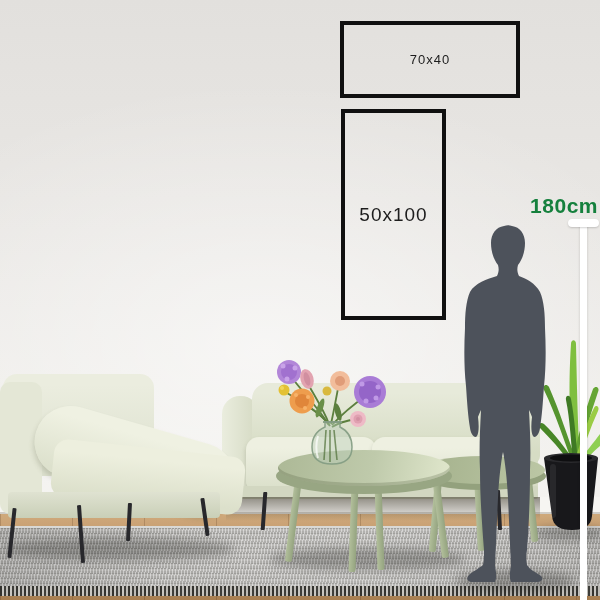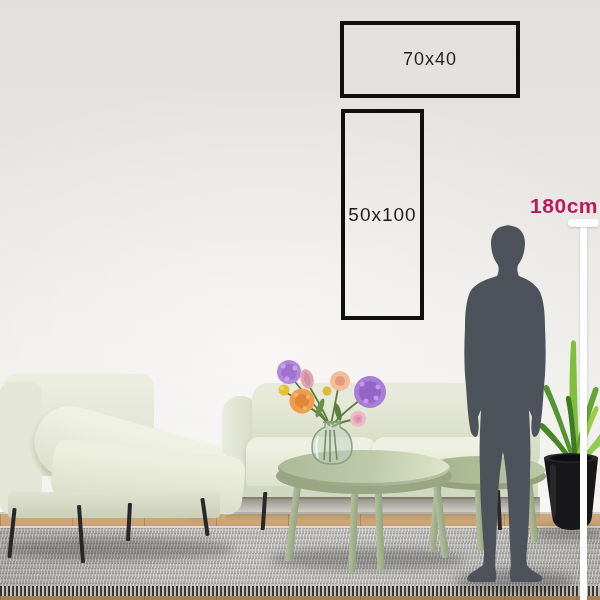--- a/index.html
+++ b/index.html
@@ -25,24 +25,24 @@
     border-top:2px solid #d9d8d5;}
   .rug::after{content:"";position:absolute;left:0;bottom:0;width:100%;height:10px;
     background:repeating-linear-gradient(90deg,#34332f 0 2px,#c9c7c2 2px 4px,#3f3e3a 4px 6px,#bdbbb6 6px 8px);}
   .shadow{position:absolute;border-radius:50%;background:rgba(25,25,20,0.28);filter:blur(5px);}
 
   
   .frame{position:absolute;border-style:solid;border-color:var(--frame-border,#101010);
     display:flex;align-items:center;justify-content:center;background:transparent;}
   .frame-a{left:15px;top:21px;width:315px;height:227px;border-width:5px;}
   .frame-b{left:340px;top:21px;width:180px;height:77px;border-width:4px;}
-  .frame-c{left:341px;top:109px;width:83px;height:211px;border-width:4px;}
+  .frame-c{left:341px;top:109px;width:105px;height:211px;border-width:4px;}
   .frame-label{color:#1d1d1d;font-weight:500;letter-spacing:1px;}
   .frame-a .frame-label{font-size:20px;}
-  .frame-b .frame-label{font-size:18px;}
+  .frame-b .frame-label{font-size:13px;}
   .frame-c .frame-label{font-size:19px;}
 
   
   .group{position:absolute;inset:0;pointer-events:none;}
   .leg{position:absolute;width:4px;background:#28282c;border-radius:1px;}
   .sleg{position:absolute;width:7px;border-radius:2px;
     background:linear-gradient(90deg,#b2bf9b,#94a37f);}
 
   
   .sofa-body{position:absolute;left:222px;top:438px;width:316px;height:60px;border-radius:6px;
@@ -79,21 +79,21 @@
   .tbl-small-top{left:421px;top:456px;width:124px;height:28px;
     background:linear-gradient(100deg,#a4b18c,#bcc7a5);}
 
   
   .person{position:absolute;left:462px;top:224px;width:100px;height:360px;}
   .measure-line{position:absolute;left:580px;top:224px;width:7px;height:376px;
     background:var(--measure-line,#fff);border-radius:3px 3px 0 0;box-shadow:0 0 3px rgba(0,0,0,0.18);}
   .measure-cap{position:absolute;left:-12px;top:-5px;width:31px;height:8px;border-radius:4px;
     background:var(--measure-line,#fff);box-shadow:0 1px 2px rgba(0,0,0,0.18);}
   .height-label{position:absolute;left:524px;top:194px;width:74px;text-align:right;
-    font-size:21px;font-weight:700;letter-spacing:0.5px;color:#be185d;}
+    font-size:21px;font-weight:700;letter-spacing:0.5px;color:#15803d;}
 
   .plant{position:absolute;left:530px;top:330px;width:70px;height:210px;}
   .vase-flowers{position:absolute;left:262px;top:352px;width:135px;height:116px;}
 </style>
 </head>
 <body>
 
 <div class="scene">
 
   <div class="wall"></div>

